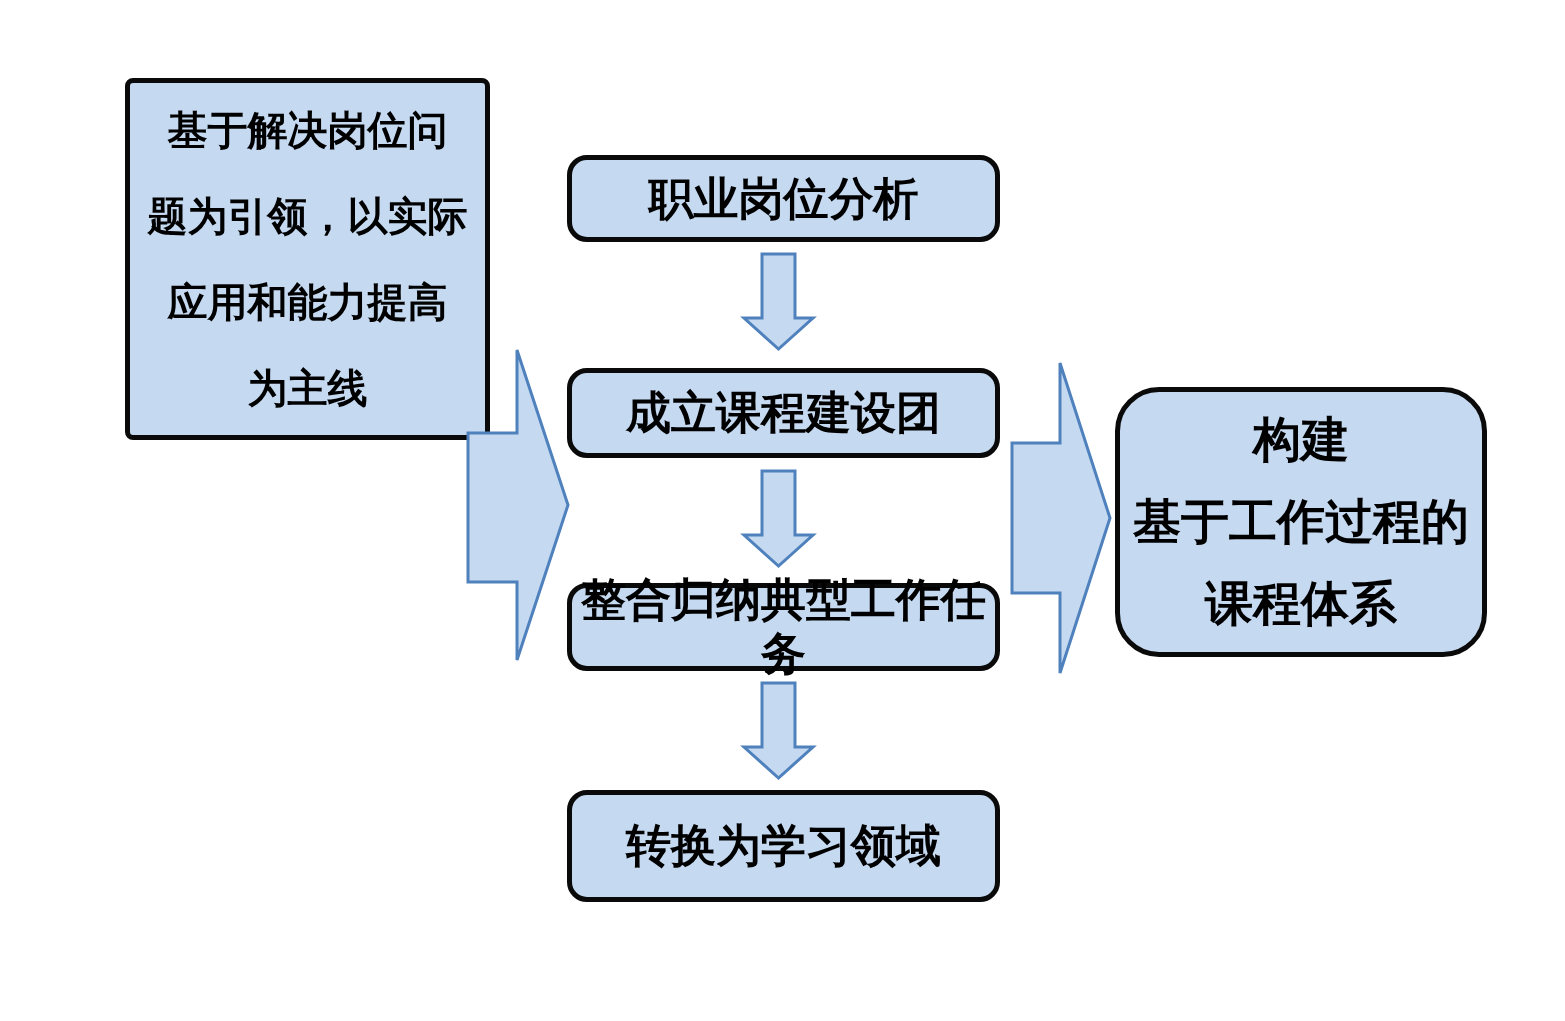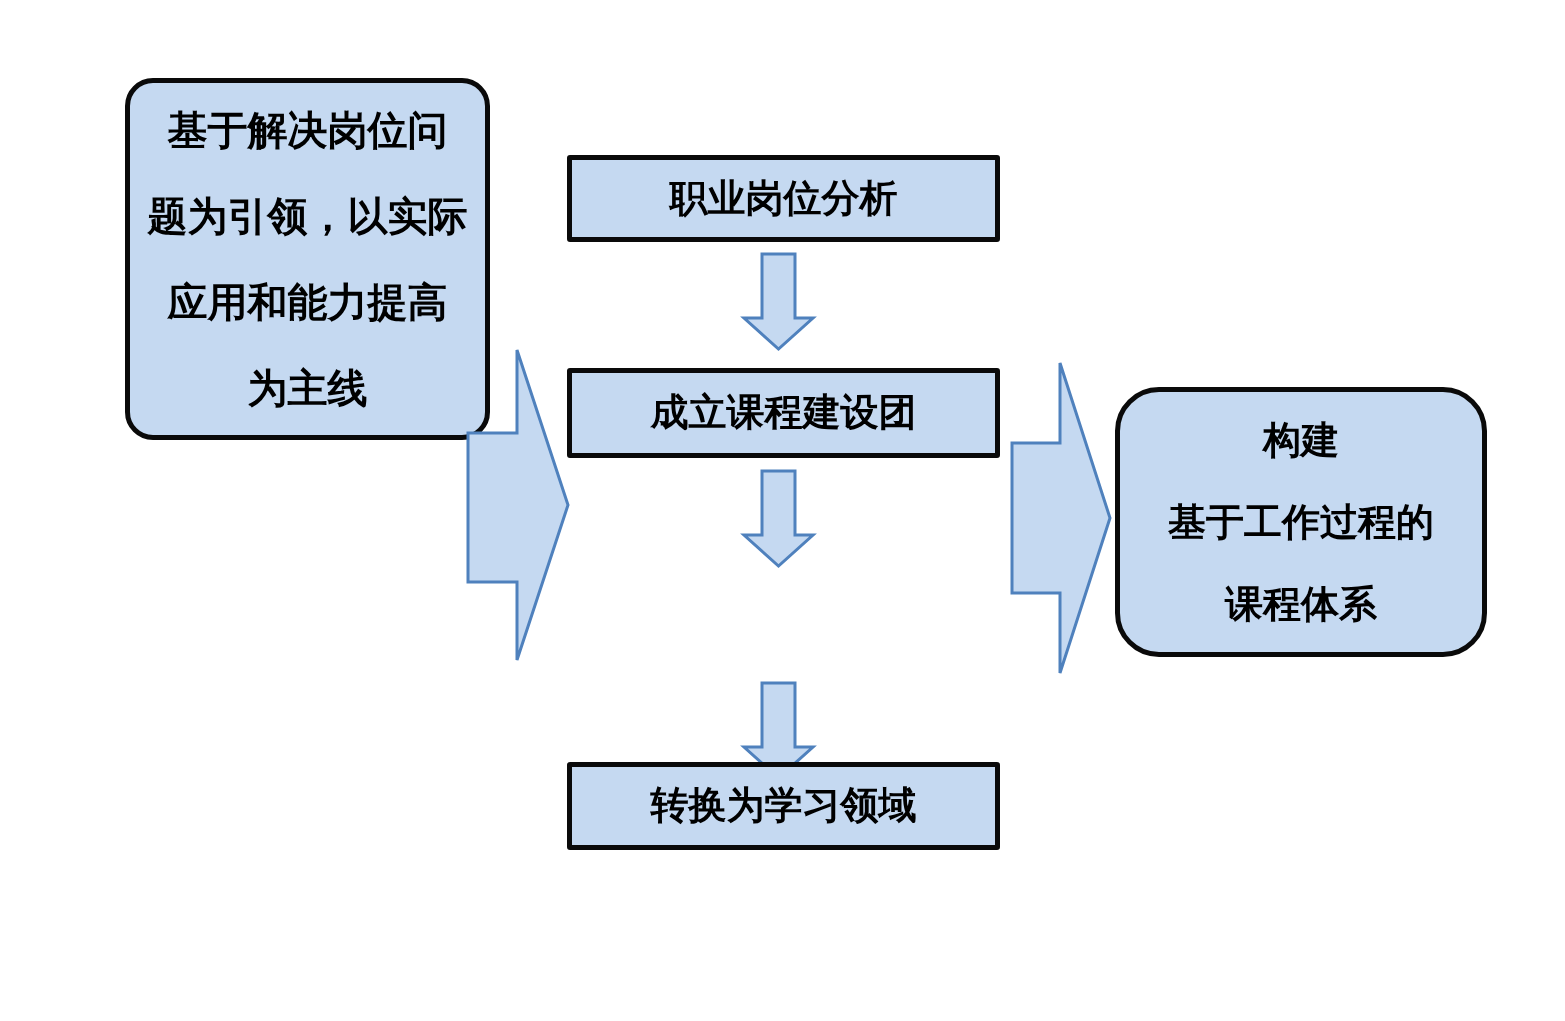--- a/index.html
+++ b/index.html
@@ -32,46 +32,46 @@
     justify-content: center;
     text-align: center;
     white-space: pre-line;
     color: var(--text-color);
     font-weight: 600;
   }
   
   .note-box {
     left: 125px;
     width: 365px;
-    border-radius: 28px;
+    border-radius: 8px;
     font-size: 40px;
     line-height: 86px;
   }
   .note-box.top    { top: 78px;  height: 362px; }
   .note-box.bottom { top: 578px; height: 352px; }
   
   .step-box {
     left: 567px;
     width: 433px;
-    border-radius: 3px;
-    font-size: 38px;
+    border-radius: 20px;
+    font-size: 45px;
     line-height: 1.2;
   }
   .step-box.s1 { top: 155px; height: 87px; }
   .step-box.s2 { top: 368px; height: 90px; }
   .step-box.s3 { top: 583px; height: 88px; }
-  .step-box.s4 { top: 762px; height: 88px; }
+  .step-box.s4 { top: 790px; height: 112px; }
   
   .result-box {
     left: 1115px;
     top: 387px;
     width: 372px;
     height: 270px;
     border-radius: 44px;
-    font-size: 38px;
+    font-size: 48px;
     line-height: 82px;
   }
   
   .arrow-svg { position: absolute; display: block; }
   .arrow-shape {
     fill: var(--arrow-fill);
     stroke: var(--arrow-stroke);
     stroke-width: 3;
     stroke-linejoin: miter;
   }
@@ -101,20 +101,21 @@
   <svg class="arrow-svg down-arrow-1" width="80" height="100" viewBox="0 0 80 100" aria-hidden="true">
     <polygon class="arrow-shape" points="24,2 57,2 57,66 75,66 40.5,97 6,66 24,66"></polygon>
   </svg>
 
   <div class="box step-box s2">成立课程建设团</div>
 
   <svg class="arrow-svg down-arrow-2" width="80" height="100" viewBox="0 0 80 100" aria-hidden="true">
     <polygon class="arrow-shape" points="24,2 57,2 57,66 75,66 40.5,97 6,66 24,66"></polygon>
   </svg>
 
+  <div class="box step-box s3">整合归纳典型工作任务</div>
 
   <svg class="arrow-svg down-arrow-3" width="80" height="100" viewBox="0 0 80 100" aria-hidden="true">
     <polygon class="arrow-shape" points="24,2 57,2 57,66 75,66 40.5,97 6,66 24,66"></polygon>
   </svg>
 
   <div class="box step-box s4">转换为学习领域</div>
 
   <svg class="arrow-svg output-arrow" width="102" height="314" viewBox="0 0 102 314" aria-hidden="true">
     <polygon class="arrow-shape" points="2,82 50,82 50,2 100,157 50,312 50,232 2,232"></polygon>
   </svg>

